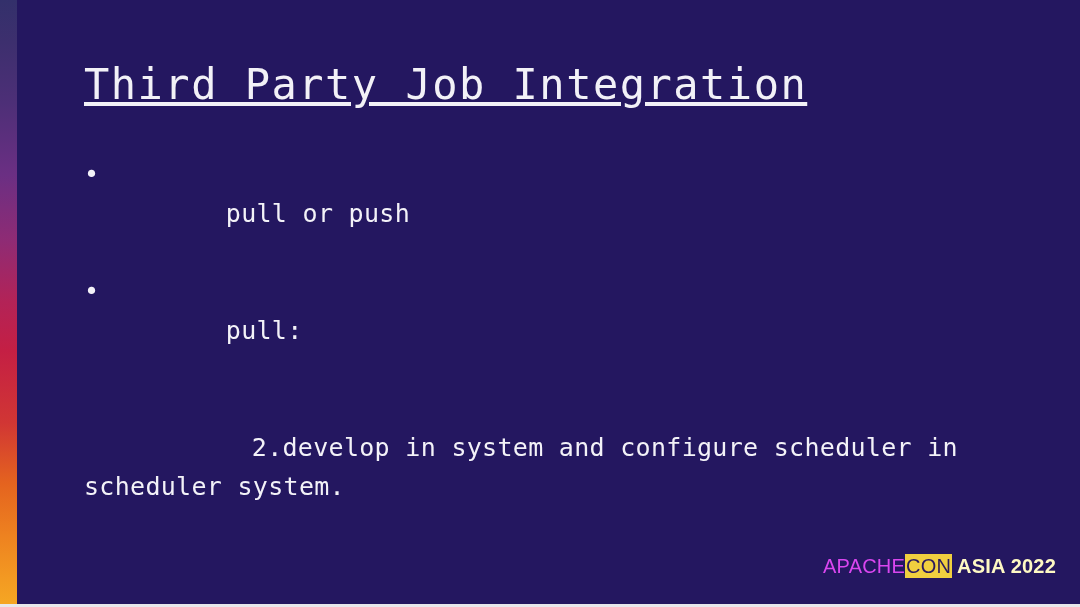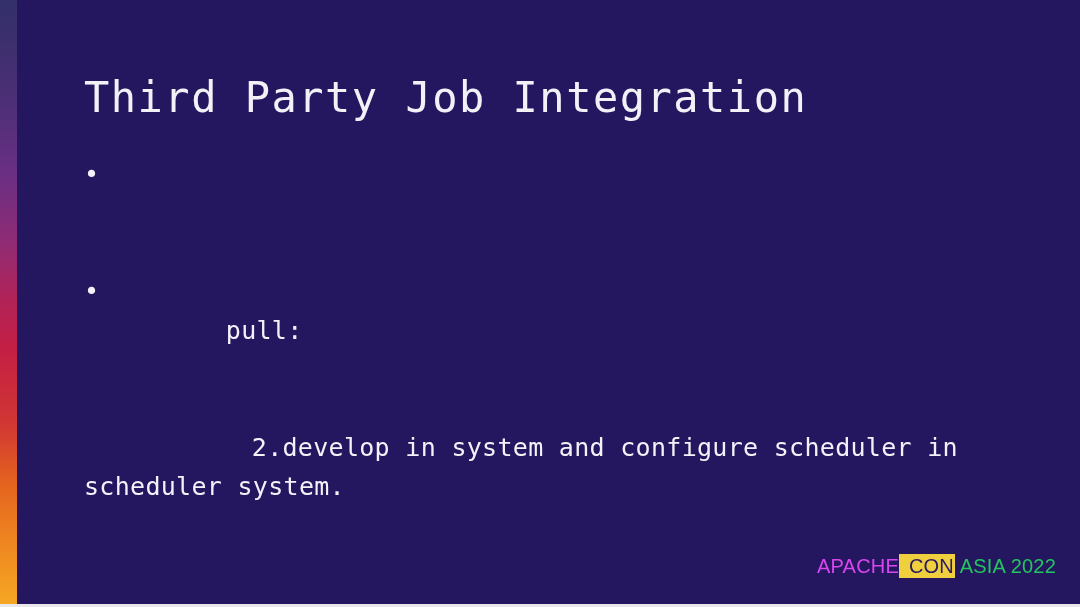--- a/index.html
+++ b/index.html
@@ -51,28 +51,29 @@
   #content {
     position: absolute;
     left: 84px;
     top: 0;
     right: 40px;
     bottom: 0;
   }
 
   #slide-title {
     position: absolute;
-    top: 72px;
+    top: 59px;
     left: 0;
     font-size: 42px;
     line-height: 52px;
     letter-spacing: 1.5px;
     color: #f2f1f7;
     font-weight: 400;
     white-space: nowrap;
+    text-decoration: underline;
   }
 
   #body-block {
     position: absolute;
     top: 155px;
     left: 0;
     width: 900px;
     color: #f3f2f8;
     font-size: 25px;
     line-height: 39px;
@@ -112,42 +113,42 @@
     white-space: nowrap;
   }
   .logo-apache {
     color: #d946ef;
     font-weight: 400;
   }
   .logo-con {
     color: #2a1a5e;
     background: #f0cf3f;
     font-weight: 400;
-    padding: 1px 1px 1px 10px;
+    padding: 1px 1px 1px 1px;
   }
   .logo-asia {
-    color: #22c55e;
-    font-weight: 400;
+    color: #fef9c3;
+    font-weight: 700;
   }
 </style>
 </head>
 <body>
 
 <div id="slide">
 
   <div id="accent-bar"></div>
 
   <div id="content">
 
     <div id="slide-title">Third Party Job Integration</div>
 
     <div id="body-block">
 
       <div class="line bullet">
-        <span class="bullet-dot">•</span>
+        <span class="bullet-dot">•</span><span>pull or push</span>
       </div>
 
       <div class="line bullet">
         <span class="bullet-dot">•</span><span>pull:</span>
       </div>
 
 
       <div class="line numbered">
         <span class="num-indent"></span><span>2.</span><span>develop in system and configure scheduler in scheduler system.</span>
       </div>

